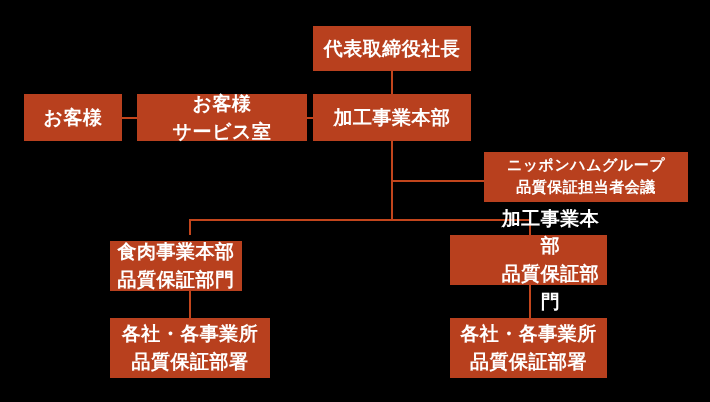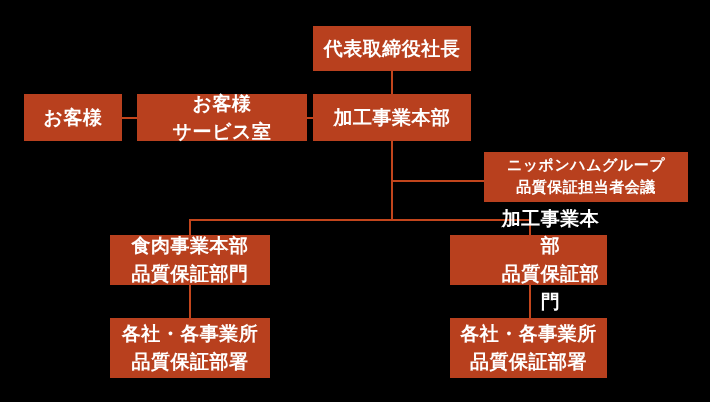--- a/index.html
+++ b/index.html
@@ -34,21 +34,21 @@
   .line {
     position: absolute;
     background: var(--connector);
   }
   
   .n-president        { left: 313px; top: 26px;  width: 158px; height: 45px; }
   .n-customer         { left: 24px;  top: 94px;  width: 98px;  height: 47px; }
   .n-customer-service { left: 137px; top: 94px;  width: 170px; height: 47px; }
   .n-qa-dept          { left: 313px; top: 94px;  width: 158px; height: 47px; }
   .n-nh-group         { left: 484px; top: 152px; width: 204px; height: 50px; font-size: 15px; }
-  .n-meat             { left: 110px; top: 235px; width: 160px; height: 50px; }
+  .n-meat             { left: 110px; top: 241px; width: 132px; height: 50px; }
   .n-processed        { left: 450px; top: 235px; width: 157px; height: 50px; padding-left: 44px; }
   .n-companies-left   { left: 110px; top: 318px; width: 160px; height: 60px; }
   .n-companies-right  { left: 450px; top: 318px; width: 157px; height: 60px; }
   
   .c-president-qa   { left: 391px; top: 71px;  width: 2px;   height: 23px; }
   .c-cust-service   { left: 122px; top: 117px; width: 15px;  height: 2px;  }
   .c-service-qa     { left: 307px; top: 117px; width: 6px;   height: 2px;  }
   .c-qa-down        { left: 391px; top: 141px; width: 2px;   height: 80px; }
   .c-nh-branch      { left: 393px; top: 180px; width: 91px;  height: 2px;  }
   .c-branch-h       { left: 189px; top: 219px; width: 342px; height: 2px;  }

